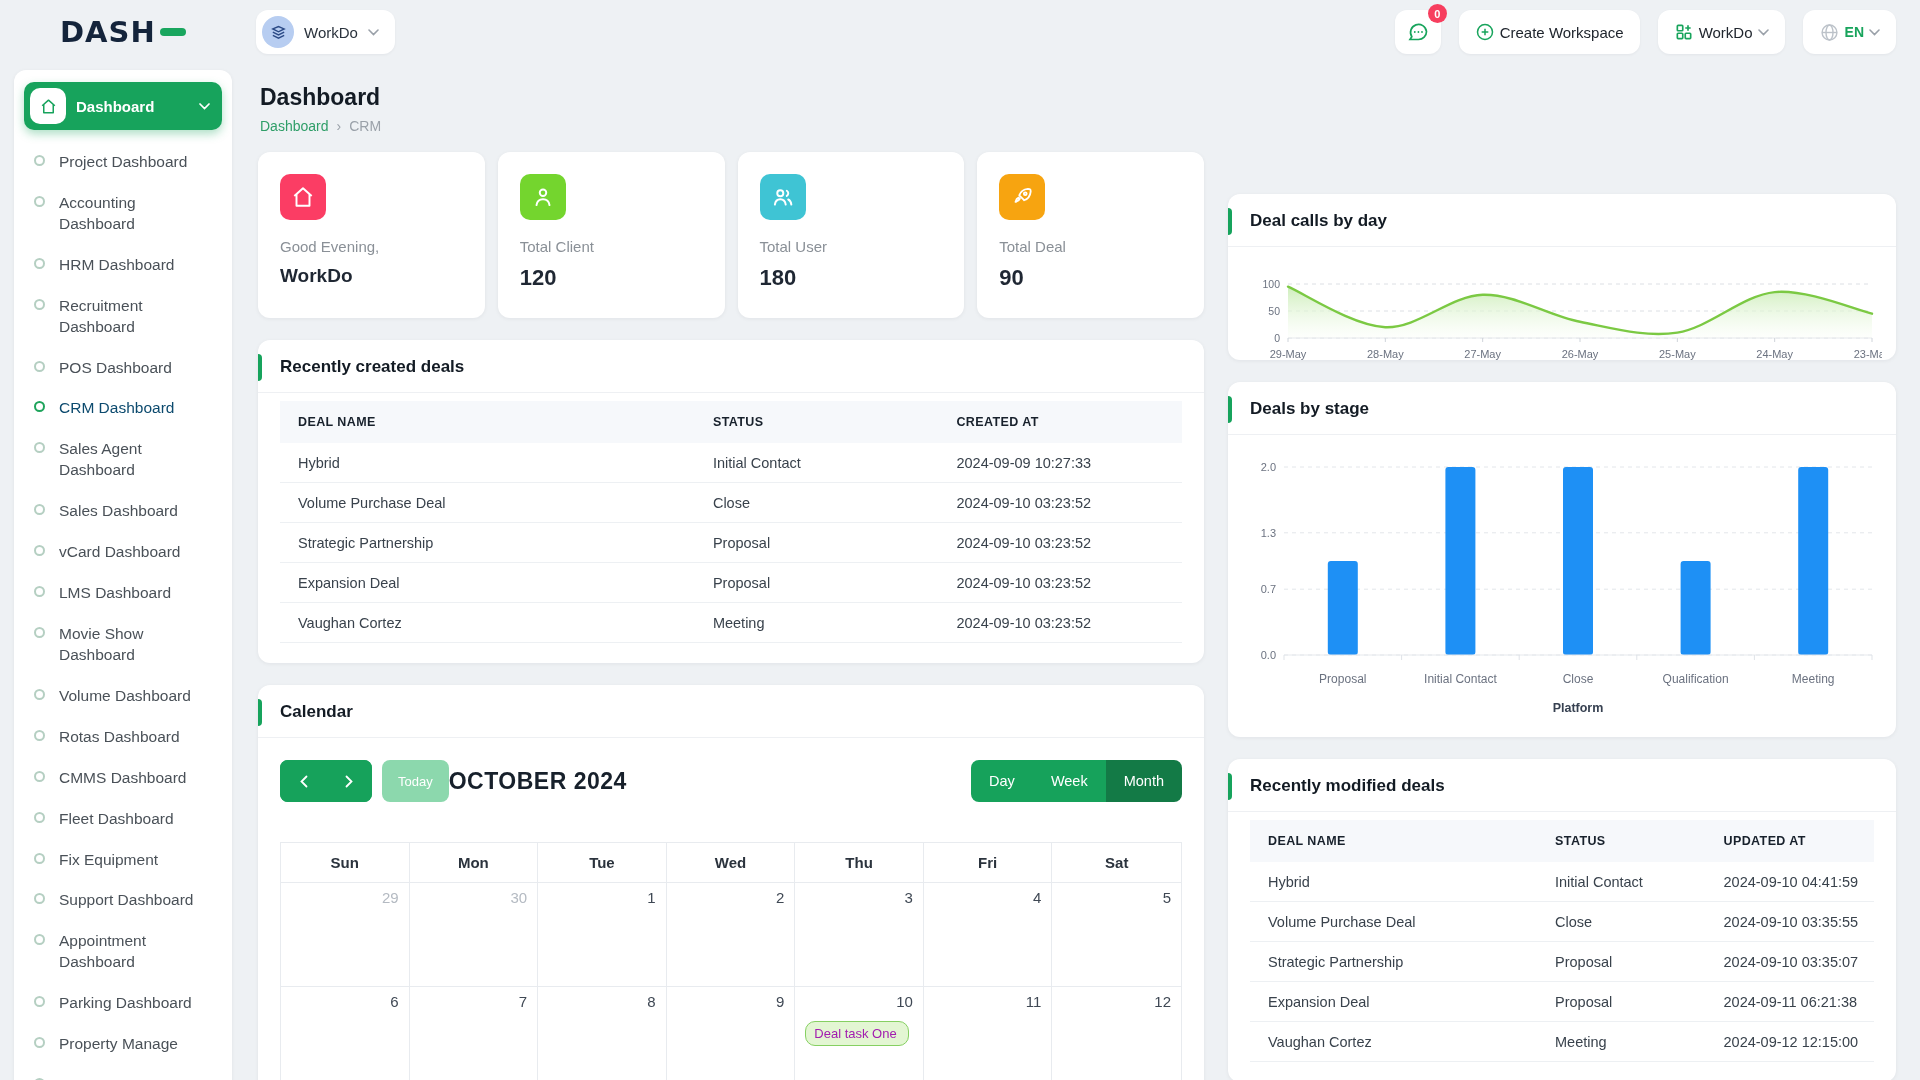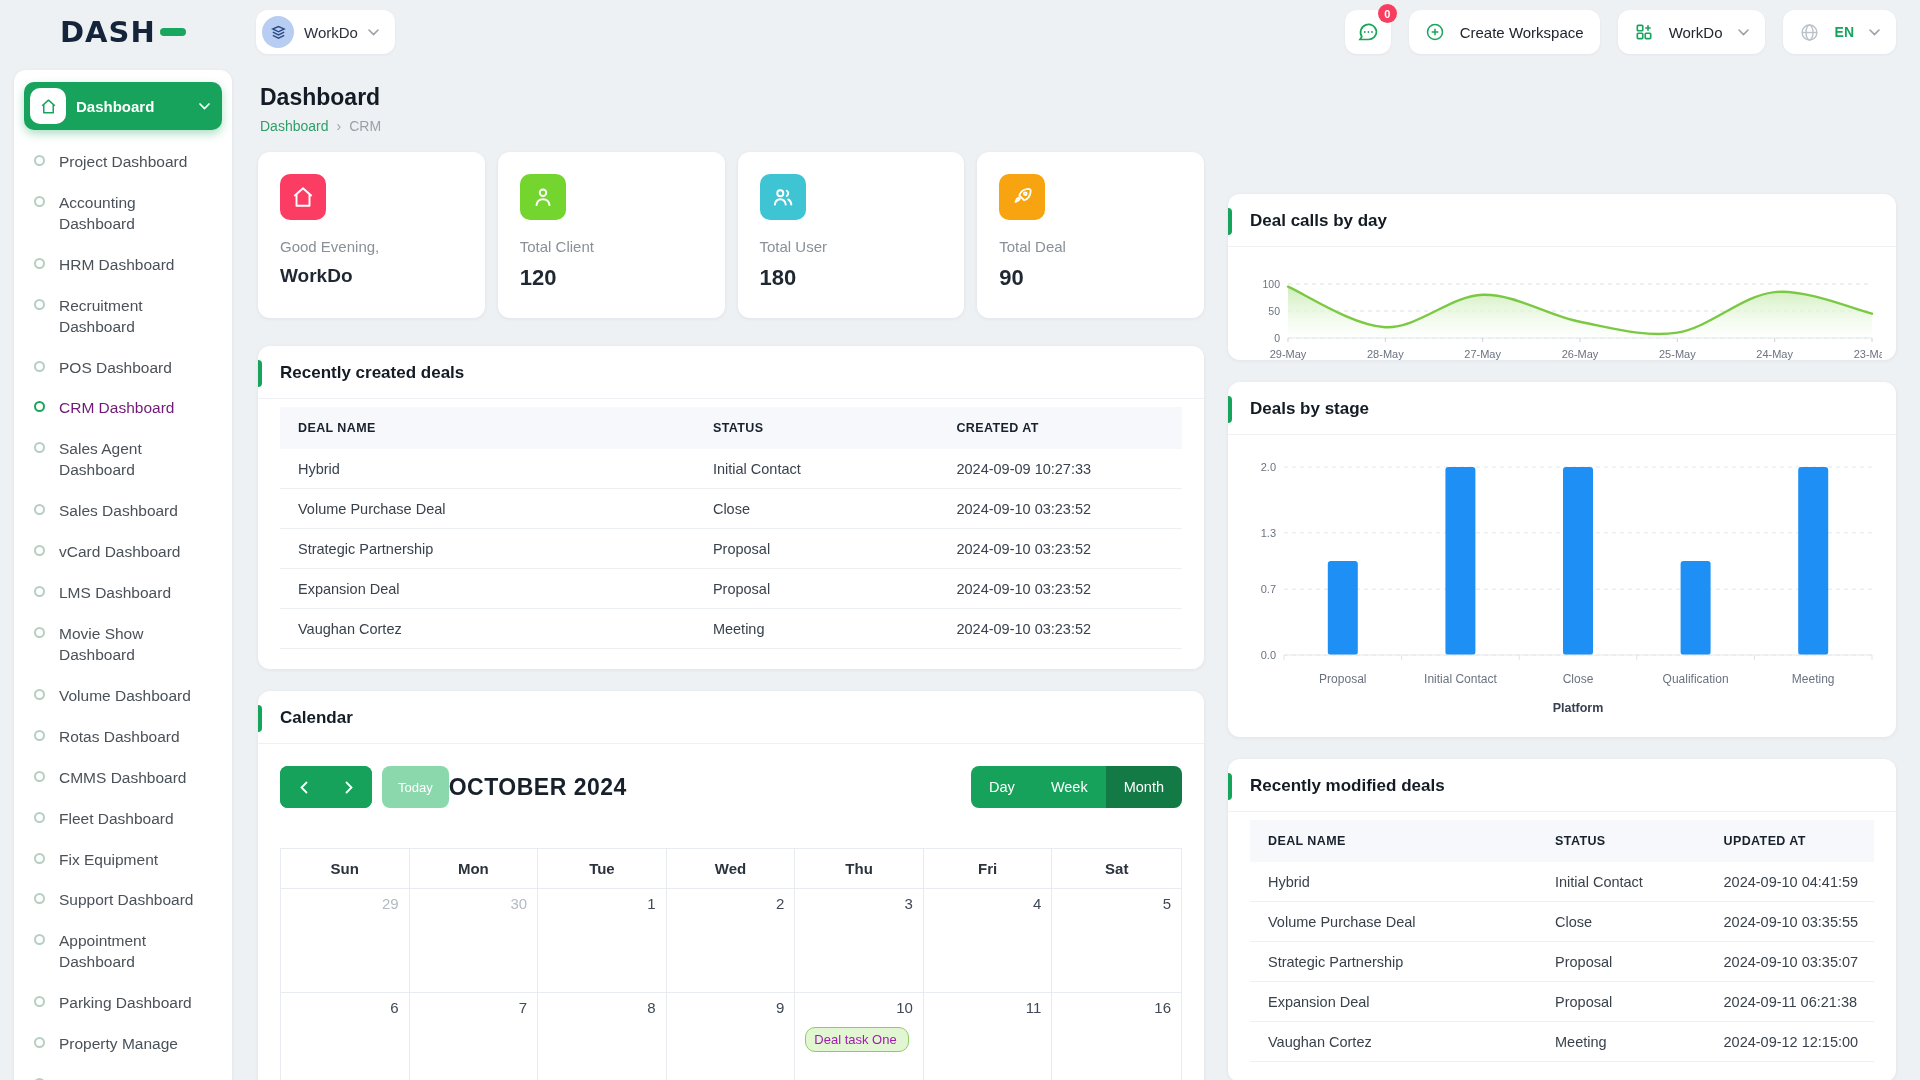--- a/index.html
+++ b/index.html
@@ -11,36 +11,36 @@
   .topbar { height:64px; display:flex; align-items:center; padding:0 24px 0 60px; }
   .logo-wrap { display:flex; align-items:center; width:196px; }
   .logo-text { font-family:"DejaVu Sans", sans-serif; font-size:29px; font-weight:900; letter-spacing:1px; color:#14243b; }
   .logo-dash { display:inline-block; width:26px; height:8px; background:#19a65e; border-radius:4px; margin-left:4px; }
   .ws-chip { display:flex; align-items:center; gap:10px; background:#fff; border:none; border-radius:12px; height:44px; padding:0 16px 0 6px; box-shadow:0 1px 3px rgba(16,24,40,.05); cursor:pointer; }
   .ws-avatar { width:32px; height:32px; border-radius:50%; background:#b7cdf1; display:flex; align-items:center; justify-content:center; }
   .chip-label { font-size:15px; color:#2a323c; font-weight:500; }
   .top-right { margin-left:auto; display:flex; align-items:center; gap:18px; }
   .icon-btn { position:relative; width:46px; height:44px; background:#fff; border:none; border-radius:12px; display:flex; align-items:center; justify-content:center; box-shadow:0 1px 3px rgba(16,24,40,.05); cursor:pointer; }
   .badge { position:absolute; top:-6px; right:-6px; min-width:19px; height:19px; border-radius:10px; background:#f73e5e; color:#fff; font-size:11px; font-weight:700; display:flex; align-items:center; justify-content:center; padding:0 4px; }
-  .pill { display:flex; align-items:center; gap:15px; background:#fff; border:none; border-radius:12px; height:44px; padding:0 16px; box-shadow:0 1px 3px rgba(16,24,40,.05); font-size:15px; color:#20262e; cursor:pointer; font-family:inherit; }
+  .pill { display:flex; align-items:center; gap:5px; background:#fff; border:none; border-radius:12px; height:44px; padding:0 16px; box-shadow:0 1px 3px rgba(16,24,40,.05); font-size:15px; color:#20262e; cursor:pointer; font-family:inherit; }
   .pill .green-label { color:#18a45c; font-weight:700; font-size:14px;text-align:right; }
 
   
   .layout { display:flex; align-items:flex-start; }
   .sidebar { width:218px; margin:6px 0 0 14px; background:#fff; border-radius:12px; box-shadow:0 1px 4px rgba(16,24,40,.06); padding:12px 10px; height:1180px; }
   .side-active { width:100%; display:flex; align-items:center; gap:10px; background:#17a35c; border:none; border-radius:10px; height:48px; padding:0 12px 0 6px; cursor:pointer; box-shadow:0 4px 10px rgba(23,163,92,.35); }
   .home-chip { width:36px; height:36px; background:#fff; border-radius:10px; display:flex; align-items:center; justify-content:center; }
   .side-active-label { color:#fff; font-weight:700; font-size:15px; }
   .side-active .chev { margin-left:auto; }
   .side-menu { display:flex; flex-direction:column; gap:20px; padding:22px 6px 0 10px; }
   .side-item { display:flex; align-items:flex-start; gap:14px; cursor:pointer; }
   .ring { width:11px; height:11px; border-radius:50%; border:2px solid #b5cfc2; flex:none; margin-top:3px; }
   .side-label { font-size:15.5px; color:#4a5158; line-height:1.35; width:152px; }
   .side-item.active .ring { border-color:#1fa45c; }
-  .side-item.active .side-label { color:#701a75; }
+  .side-item.active .side-label { color:#0c4a6e; }
 
   .content { flex:1; padding:14px 24px 0 26px; }
   .page-head { margin:6px 0 18px 2px; }
   .page-title { font-size:23px; font-weight:700; color:#131b24; }
   .crumb { margin-top:7px; font-size:14px; display:flex; gap:8px; align-items:center; }
   .crumb-root { color:#2f9e68; text-decoration:none; cursor:pointer; }
   .crumb-sep { color:#9aa1a9; }
   .crumb-cur { color:#9aa1a9; }
 
   .columns { display:flex; gap:24px; align-items:flex-start; }
@@ -48,21 +48,21 @@
   .col-right { width:668px; flex:none; }
 
   
   .card { background:#fff; border-radius:12px; box-shadow:0 1px 4px rgba(16,24,40,.06); margin-bottom:22px; position:relative; }
   .card-title-row { position:relative; padding:17px 22px 15px; }
   .accent { position:absolute; left:0; top:14px; width:4px; height:27px; background:#16a35c; border-radius:0 4px 4px 0; }
   .card-title { font-size:17px; font-weight:700; color:#131b24; }
   .card-divider { height:1px; background:#eef0f3; }
 
   
-  .stat-row { display:flex; gap:13px; margin-bottom:28px; }
+  .stat-row { display:flex; gap:13px; margin-bottom:22px; }
   .stat-card { flex:1; background:#fff; border-radius:12px; box-shadow:0 1px 4px rgba(16,24,40,.06); height:166px; padding:22px; }
   .stat-icon { width:46px; height:46px; border-radius:10px; display:flex; align-items:center; justify-content:center; }
   .stat-icon svg { width:26px; height:26px; }
   .stat-label { margin-top:18px; font-size:15px; color:#8a9097; }
   .stat-value { margin-top:10px; font-size:22px; font-weight:700; color:#1f2733; }
   .stat-card:first-child .stat-value { font-size:19px; }
 
   
   .table-wrap { padding:8px 22px 20px; }
   .trow { display:grid; grid-template-columns:46% 27% 27%; align-items:center; }
@@ -448,21 +448,21 @@
                     <span class="cal-daynum">9</span>
                   </div>
                   <div class="cal-cell">
                     <span class="cal-daynum">10</span>
                     <div class="cal-event">Deal task One</div>
                   </div>
                   <div class="cal-cell">
                     <span class="cal-daynum">11</span>
                   </div>
                   <div class="cal-cell">
-                    <span class="cal-daynum">16</span>
+                    <span class="cal-daynum">12</span>
                   </div>
                 </div>
             </div>
           </section>
         </div>
 
         <div class="col-right">
 
           <section class="card" style="height:166px;margin-top:42px;">
             <div class="card-title-row">

